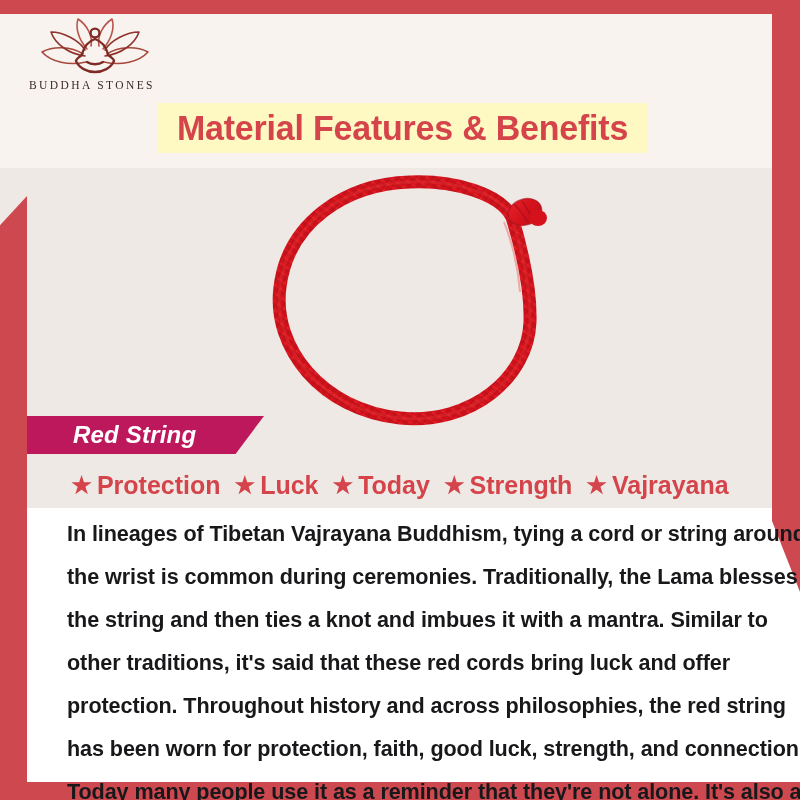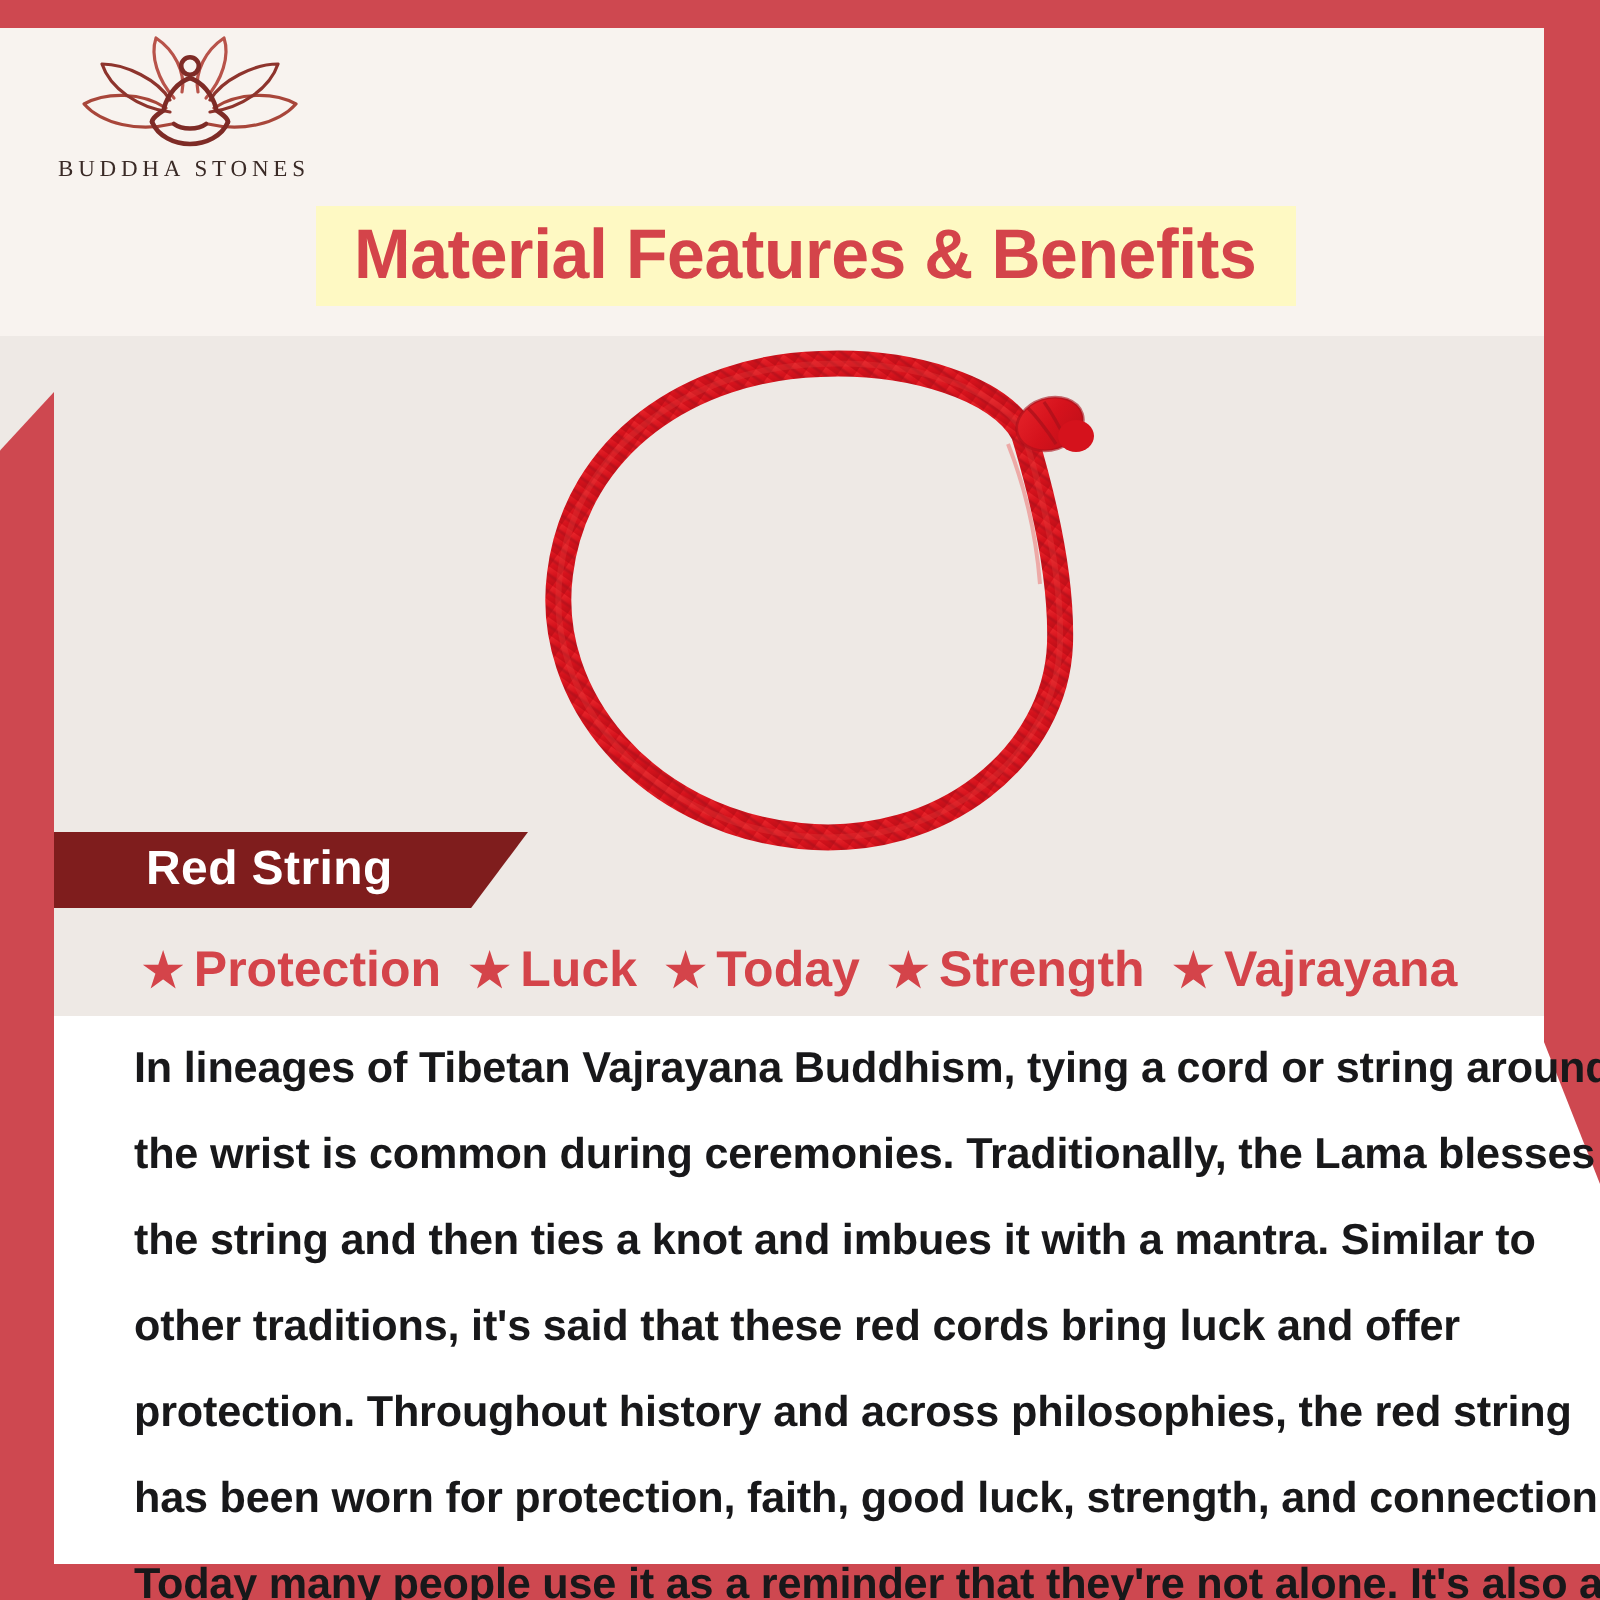--- a/index.html
+++ b/index.html
@@ -96,23 +96,23 @@
   .product {
     position:absolute; left:250px; top:172px;
     width:320px; height:262px;
   }
   .product svg { display:block; width:100%; height:100%; }
 
   
   .ribbon {
     position:absolute; left:27px; top:416px;
     width:237px; height:38px;
-    background:#7f1d1d;
+    background:#be185d;
     clip-path:polygon(0 0, 100% 0, 88% 100%, 0 100%);
-    display:flex; align-items:center;
+    display:flex; align-items:center;font-style:italic;
   }
   .ribbon-text {
     margin-left:46px;
     color:#ffffff;
     font-family:"Liberation Sans Narrow","Liberation Sans", sans-serif;
     font-weight:bold;
     font-size:24px;
     letter-spacing:0.2px;
     white-space:nowrap;
   }

